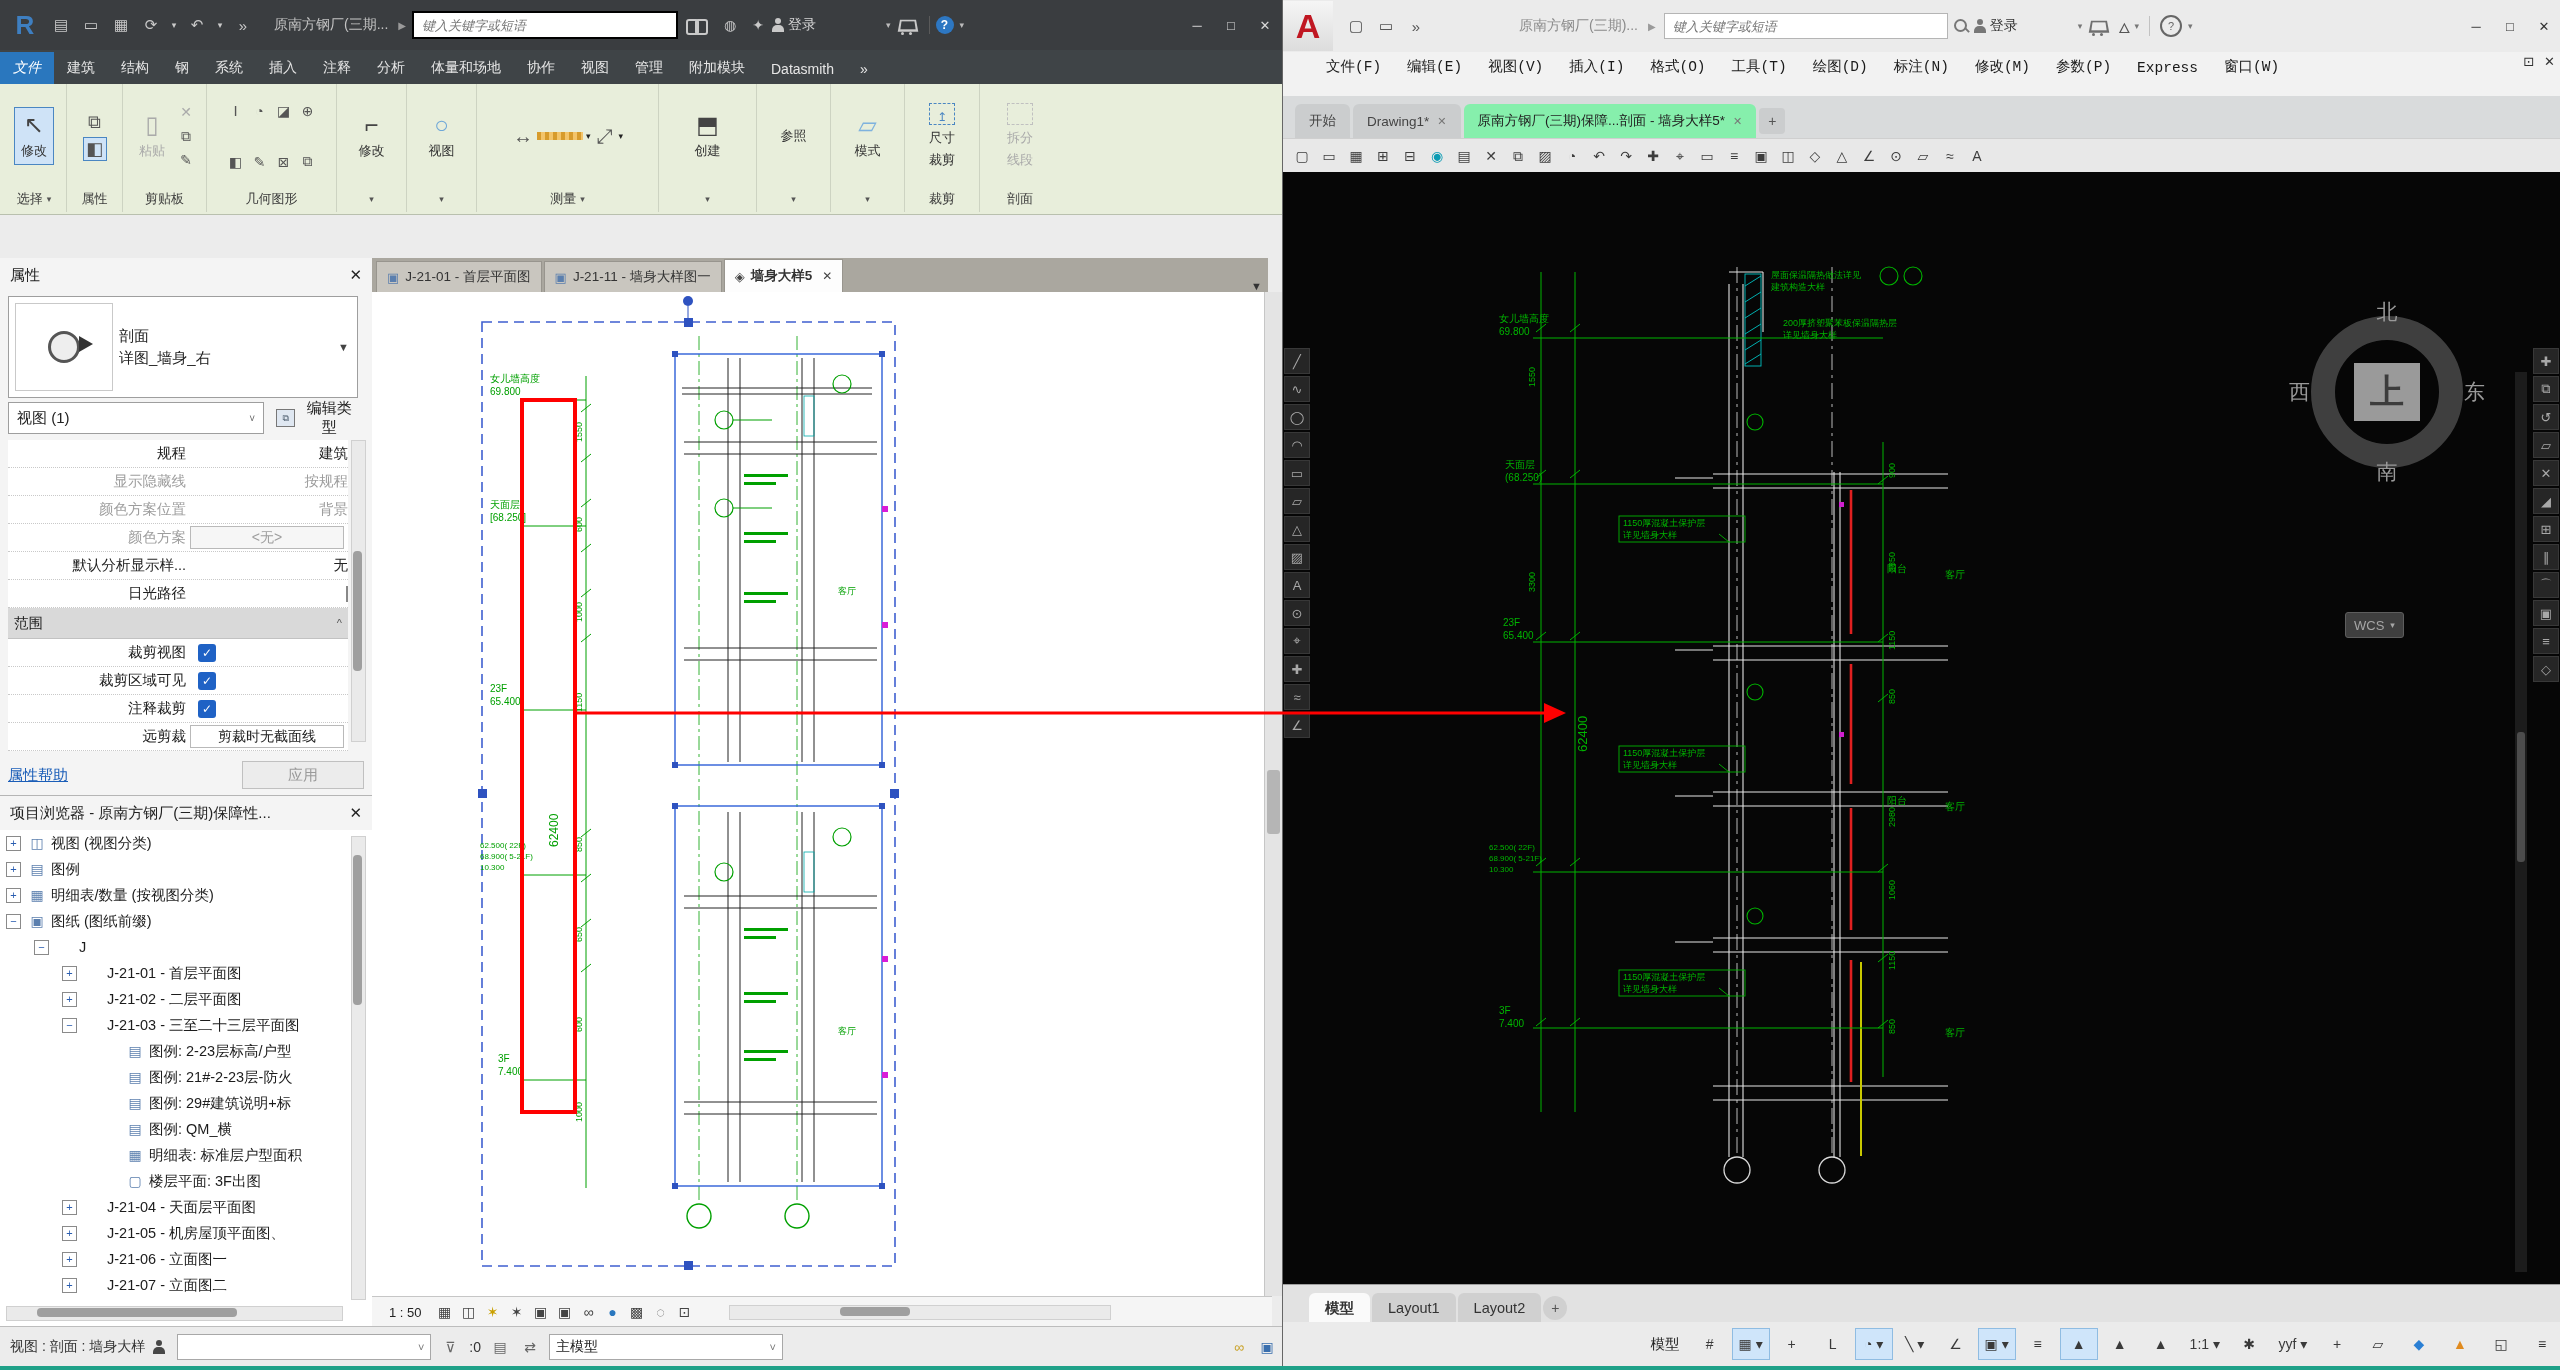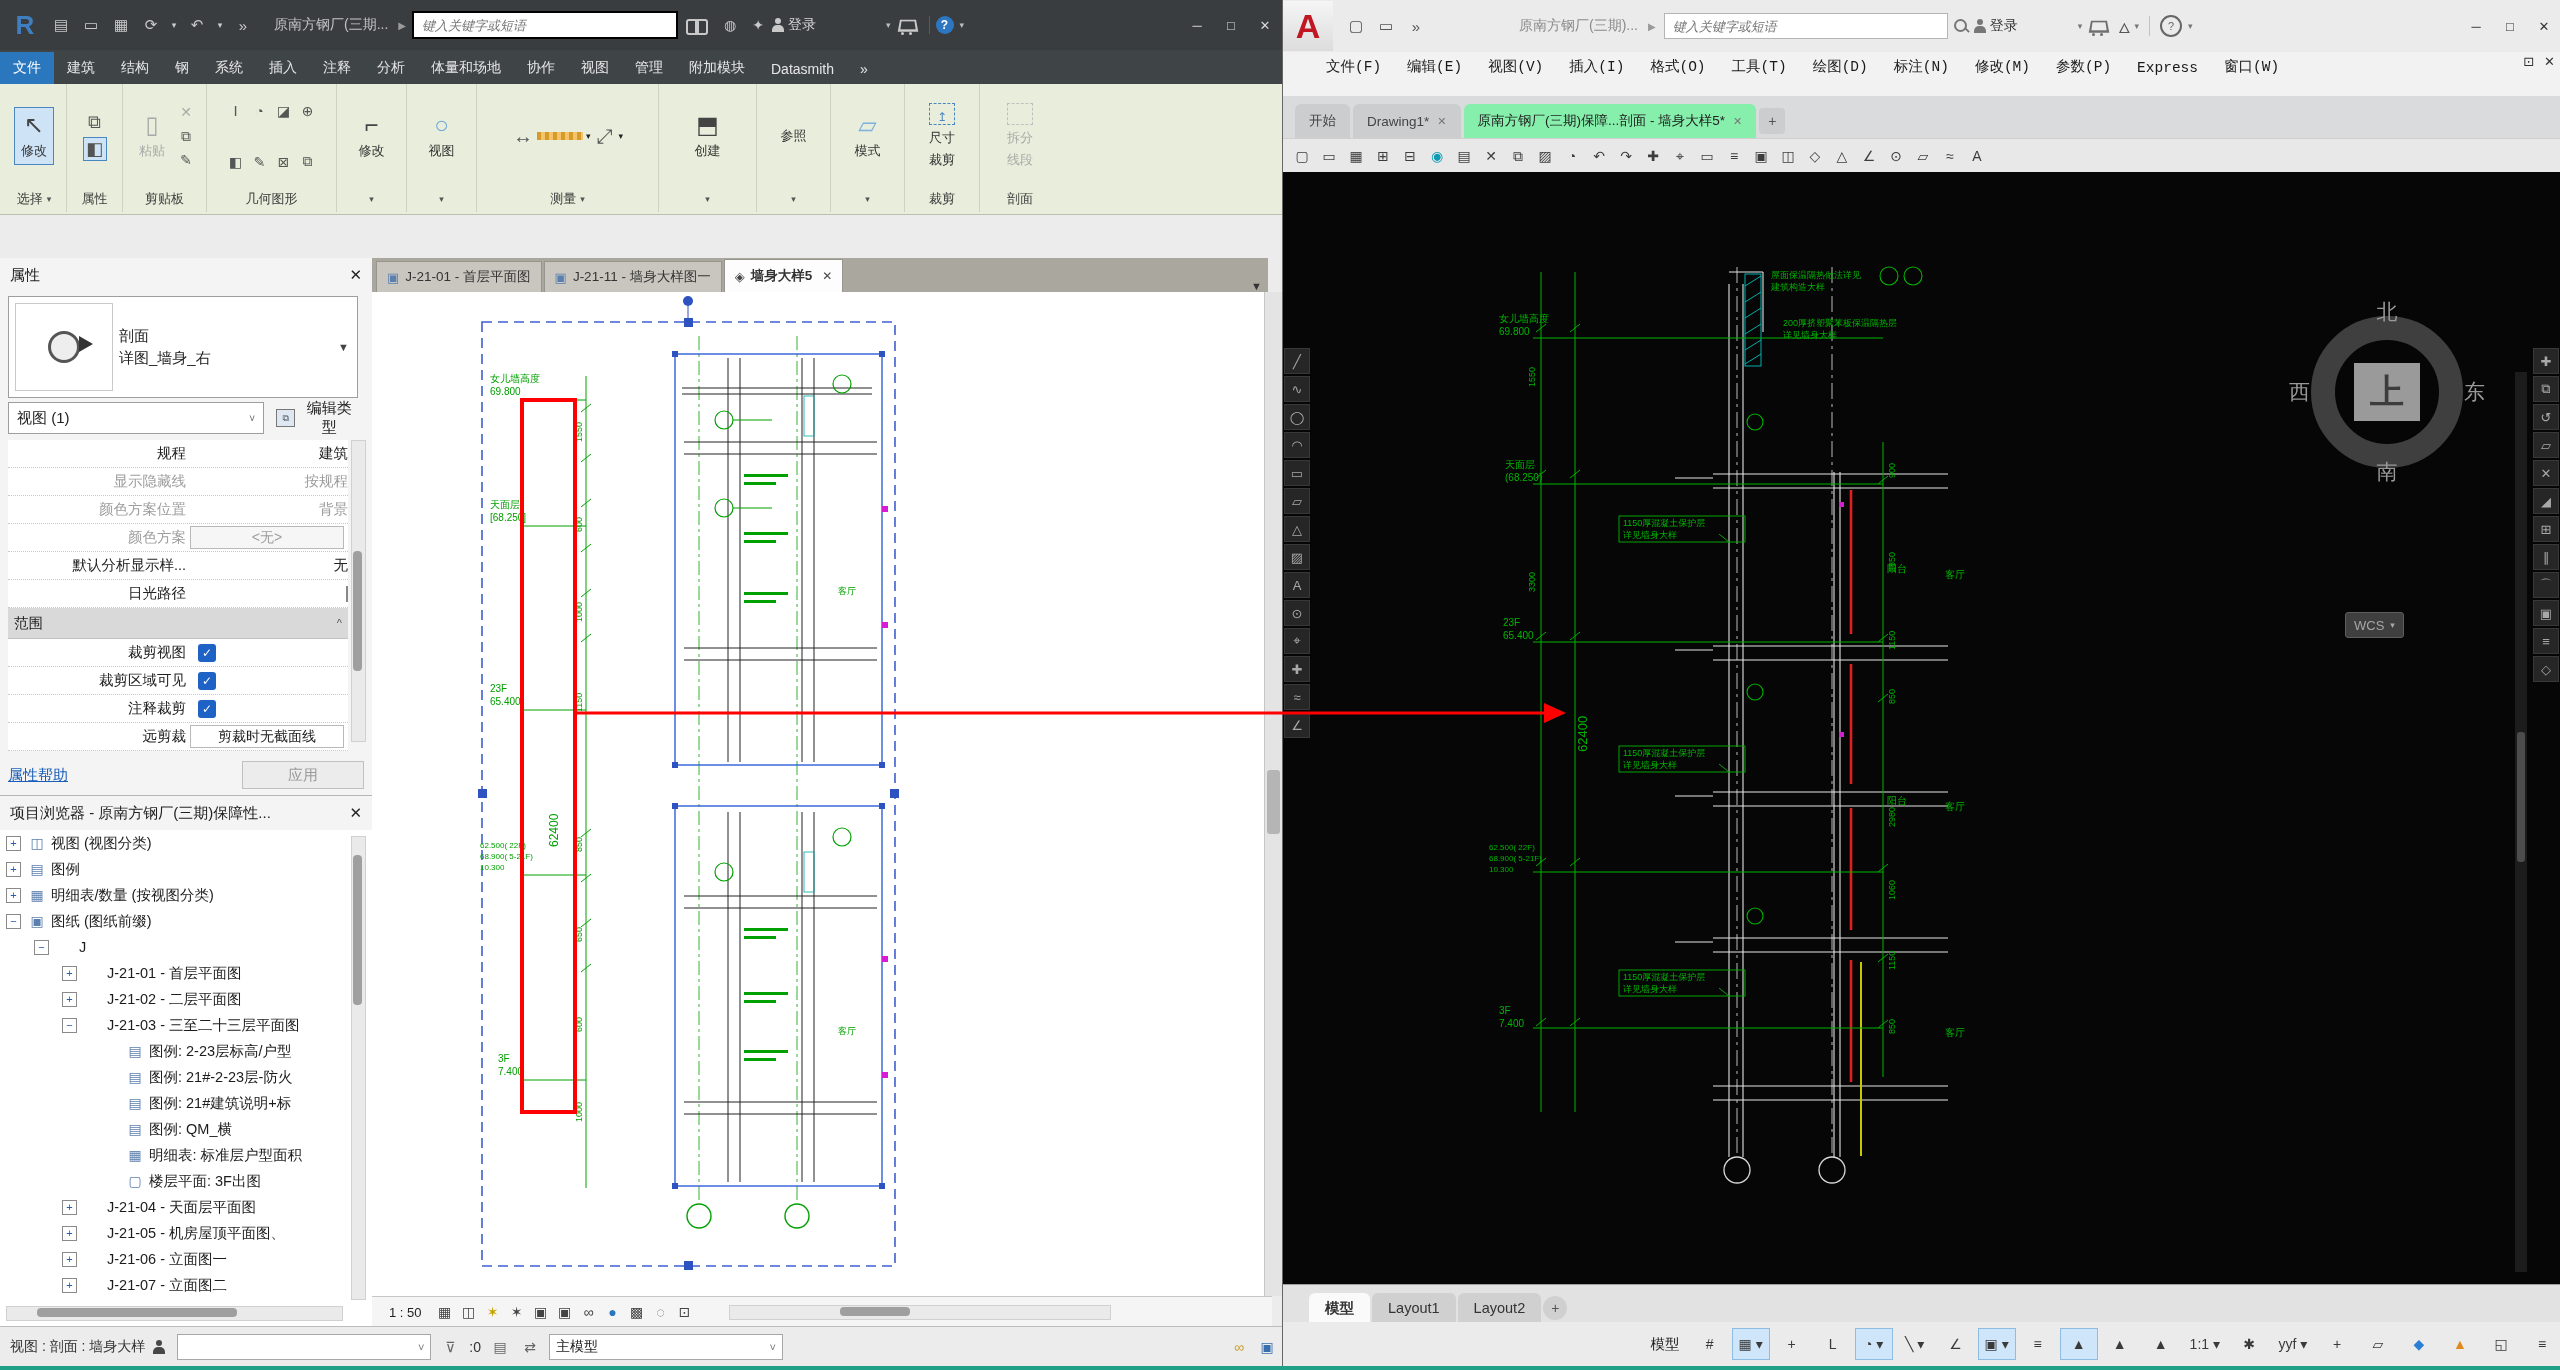--- a/index.html
+++ b/index.html
@@ -21,21 +21,21 @@
   .person{width:12px;height:14px;position:relative;margin-right:4px;}
   .person:before{content:"";position:absolute;left:3px;top:0;width:6px;height:6px;border-radius:50%;background:#c9c9c9;}
   .person:after{content:"";position:absolute;left:0;top:7px;width:12px;height:7px;border-radius:5px 5px 0 0;background:#c9c9c9;}
   .cart{width:16px;height:12px;position:relative;margin:0 8px;}
   .cart:before{content:"";position:absolute;left:0;top:0;width:14px;height:8px;border:2px solid #c9c9c9;transform:perspective(10px) rotateX(12deg);}
   .cart:after{content:"";position:absolute;left:2px;bottom:-4px;width:3px;height:3px;border-radius:50%;background:#c9c9c9;box-shadow:8px 0 0 #c9c9c9;}
   .helpq{width:18px;height:18px;border-radius:50%;background:#2d77c2;color:#fff;font-size:12px;font-weight:bold;display:flex;align-items:center;justify-content:center;}
   .winbtn{width:34px;height:26px;display:flex;align-items:center;justify-content:center;font-size:13px;color:#d8d8d8;}
   #rv-tabs{position:absolute;left:0;top:50px;width:100%;height:34px;background:#3f4447;display:flex;align-items:flex-end;color:#e6e6e6;}
   .rtab{padding:7px 13px;font-size:14px;white-space:nowrap;}
-  .rtab.active{background:#2a77be;color:#fff;}
+  .rtab.active{background:#2a77be;color:#fff;font-style:italic;}
   #rv-ribbon{position:absolute;left:0;top:84px;width:100%;height:130px;background:#e8eedb;border-bottom:1px solid #b9c0ae;}
   .panel{position:absolute;top:0;height:128px;border-right:1px solid #cdd3c2;}
   .pbody{position:absolute;left:0;top:2px;right:0;height:100px;display:flex;align-items:center;justify-content:center;gap:3px;}
   .plabel{position:absolute;left:0;bottom:2px;right:0;height:22px;display:flex;align-items:center;justify-content:center;font-size:13px;color:#3c3c3c;gap:4px;}
   .plabel .dd{font-size:9px;color:#555;}
   .bigbtn{display:flex;flex-direction:column;align-items:center;justify-content:center;gap:4px;border:1px solid transparent;background:transparent;font-size:13px;color:#333;padding:4px 6px;font-family:inherit;}
   .bigbtn.sel{background:#cfe3f7;border:1px solid #4a86c2;}
   .bicon{font-size:24px;line-height:26px;color:#444;}
   .miniic{width:22px;height:22px;display:flex;align-items:center;justify-content:center;font-size:14px;color:#555;}
   .gray{color:#aaa;}
@@ -500,21 +500,21 @@
 
           <div class="titem" style="padding-left: 104px;">
             <span class="tog" style="visibility: hidden;"></span>
             <span class="tico">▤</span>
             <span class="tlabel">图例: 21#-2-23层-防火</span>
           </div>
 
           <div class="titem" style="padding-left: 104px;">
             <span class="tog" style="visibility: hidden;"></span>
             <span class="tico">▤</span>
-            <span class="tlabel">图例: 21#建筑说明+标</span>
+            <span class="tlabel">图例: 29#建筑说明+标</span>
           </div>
 
           <div class="titem" style="padding-left: 104px;">
             <span class="tog" style="visibility: hidden;"></span>
             <span class="tico">▤</span>
             <span class="tlabel">图例: QM_横</span>
           </div>
 
           <div class="titem" style="padding-left: 104px;">
             <span class="tog" style="visibility: hidden;"></span>

